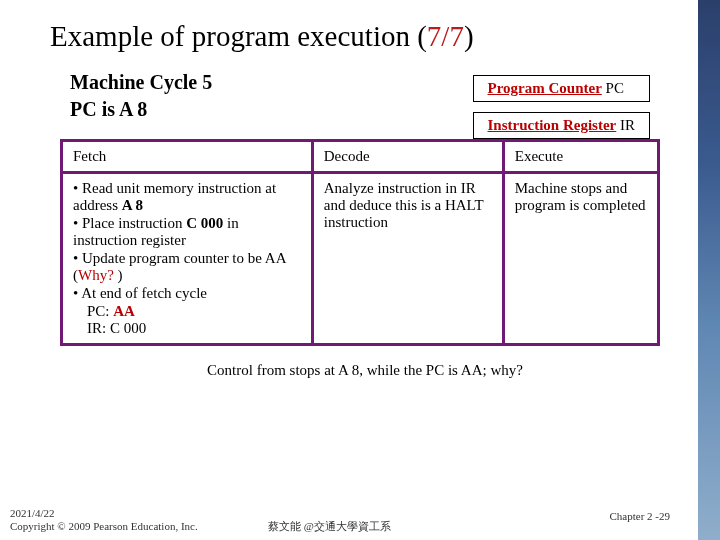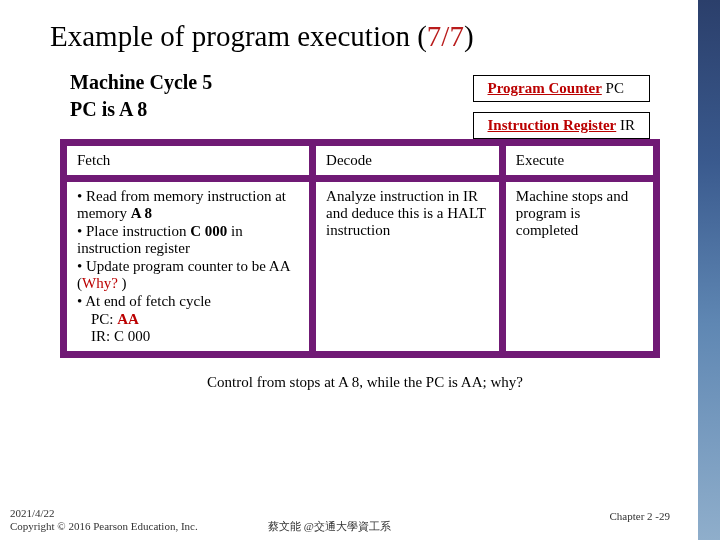--- a/index.html
+++ b/index.html
@@ -58,21 +58,21 @@
   }
   .regbox .red { color: #b00; font-weight: bold; }
   .regbox .u { text-decoration: underline; }
   table.main {
     border-collapse: collapse;
     width: 600px;
     margin-top: 18px;
     margin-left: 10px;
   }
   table.main td, table.main th {
-    border: 7px solid #701a75;
+    border: 3px solid #701a75;
     padding: 6px 10px;
     vertical-align: top;
     text-align: left;
     font-size: 15px;
     font-weight: normal;
   }
   table.main th {
     font-weight: normal;
   }
   .red { color: #b00; }
@@ -139,38 +139,38 @@
   <table class="main">
     <tbody>
         <tr>
       <th style="width:42%"><span>Fetch</span></th>
       <th style="width:32%"><span>Decode</span></th>
       <th style="width:26%"><span>Execute</span></th>
     </tr>
     <tr>
       <td>
         <ul class="fetch">
-          <li><span>Read  from memory instruction at memory </span><span class="bold">A 8</span></li>
+          <li><span>Read  unit memory instruction at address </span><span class="bold">A 8</span></li>
           <li><span>Place instruction </span><span class="bold">C 000</span><span> in instruction register</span></li>
           <li><span>Update program counter to be AA (</span><span class="red">Why? </span><span>)</span></li>
           <li><span>At end of fetch cycle</span></li>
         </ul>
         <span class="indent"><span>PC: </span><span class="red bold">AA</span></span>
         <span class="indent">IR: C 000</span>
       </td>
       <td>Analyze instruction in IR and deduce this is a HALT instruction</td>
       <td>Machine stops and program is completed</td>
     </tr>
   </tbody>
     </table>
 
   <div class="caption">Control from stops at A 8, while the PC is AA;  why?</div>
 
   <div class="footer">
     <div class="left">
       <span>2021/4/22</span><br>
-      <span>Copyright © 2016 Pearson Education, Inc.</span>
+      <span>Copyright © 2009 Pearson Education, Inc.</span>
     </div>
     <div class="mid">蔡文能 @交通大學資工系</div>
     <div class="right">Chapter 2 -29</div>
   </div>
 
 </div>
 
 </body></html>

